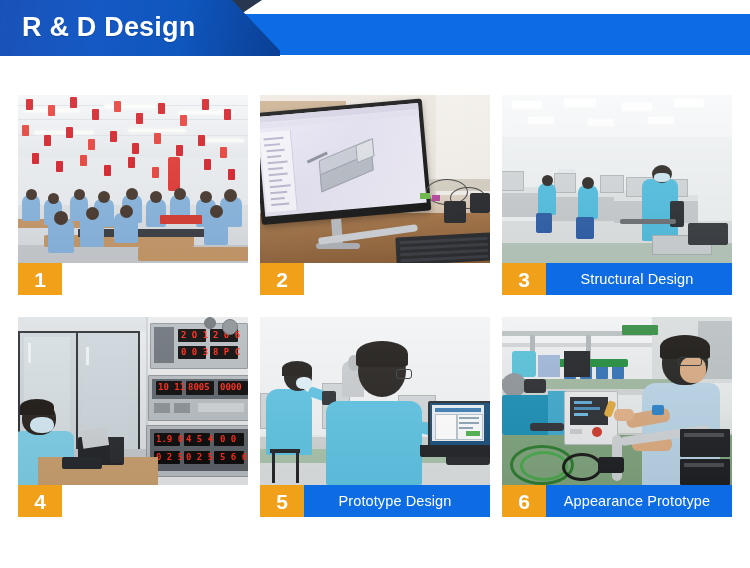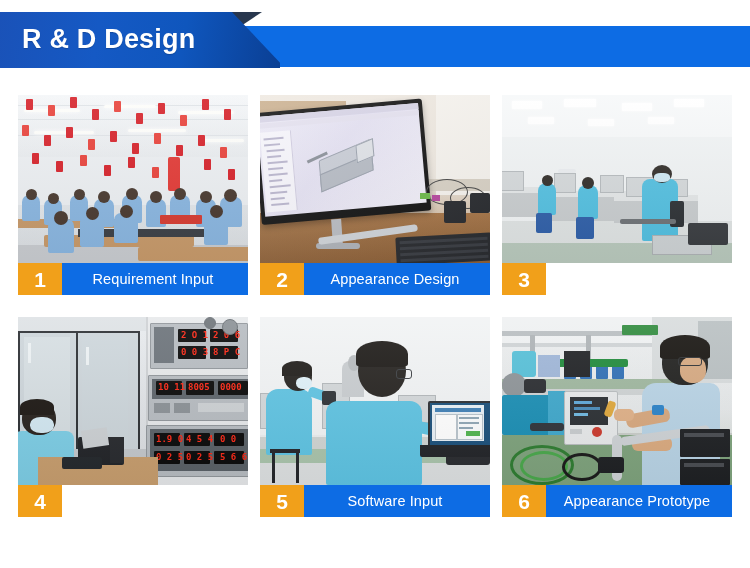--- a/index.html
+++ b/index.html
@@ -11,21 +11,21 @@
     width: 750px;
     height: 568px;
     position: relative;
     overflow: hidden;
     font-family: "Liberation Sans", sans-serif;
   }
 
   
   .banner {
     position: absolute;
-    left: 0; top: 12px;
+    left: 0; top: 0;
     width: 750px;
     height: 58px;
   }
   .banner-light {
     position: absolute;
     left: 200px; top: 14px;
     width: 550px; height: 41px;
     background: #0d6ce4;
   }
   .banner-dark {
@@ -303,21 +303,20 @@
         <div class="l person" style="left:96px; top:118px; width:24px; height:30px"></div>
         <div class="l head" style="left:102px;top:110px; width:13px; height:13px"></div>
         <div class="l" style="left:142px;top:120px;width:42px;height:9px;background:#d63c32;border-radius:1px"></div>
         <div class="l person" style="left:186px;top:118px; width:24px; height:32px"></div>
         <div class="l head" style="left:192px;top:110px; width:13px; height:13px"></div>
         <div class="l" style="left:0;top:0;width:230px;height:168px;background:linear-gradient(180deg,rgba(255,255,255,.10),rgba(0,0,0,.05))"></div>
       </div>
     </div>
     <div class="caption">
       <div class="badge">1</div>
-      <div class="cap-label">Requirement Input</div>
     </div>
   </div>
 
   <div class="card">
     <div class="photo">
       <div class="scn p2">
         <div class="l backwall"></div>
         <div class="l box"></div>
         <div class="l" style="left:176px;top:0;width:54px;height:100px;background:#f7f4ef"></div>
         <div class="l" style="left:86px;top:84px;width:144px;height:12px;background:#d9d2c6"></div>
@@ -359,21 +358,20 @@
           <div class="l key" style="left:4px;top:4px;width:88px;height:3px"></div>
           <div class="l key" style="left:4px;top:10px;width:88px;height:3px"></div>
           <div class="l key" style="left:4px;top:16px;width:88px;height:3px"></div>
           <div class="l key" style="left:4px;top:22px;width:88px;height:3px"></div>
         </div>
         <div class="l" style="left:0;top:0;width:230px;height:168px;background:linear-gradient(160deg,rgba(255,255,255,.12),rgba(0,0,0,.06))"></div>
       </div>
     </div>
     <div class="caption">
       <div class="badge">2</div>
-      <div class="cap-label">Appearance Design</div>
     </div>
   </div>
 
   <div class="card">
     <div class="photo">
       <div class="scn p3">
         <div class="l ceil"></div>
         <div class="l panel" style="left:10px;top:6px;width:30px;height:8px"></div>
         <div class="l panel" style="left:62px;top:4px;width:32px;height:8px"></div>
         <div class="l panel" style="left:120px;top:8px;width:30px;height:8px"></div>
@@ -407,20 +405,21 @@
         <div class="l mask" style="left:152px;top:78px;width:16px;height:9px"></div>
         <div class="l" style="left:168px;top:106px;width:14px;height:26px;background:#2c3034;border-radius:2px"></div>
         <div class="l" style="left:150px;top:140px;width:58px;height:18px;background:#cdd2d4;border:1px solid #adb2b5"></div>
         <div class="l" style="left:186px;top:128px;width:40px;height:22px;background:#3a3d41;border-radius:2px"></div>
         <div class="l" style="left:118px;top:124px;width:56px;height:5px;background:#6e7276;border-radius:2px"></div>
         <div class="l" style="left:0;top:0;width:230px;height:168px;background:linear-gradient(180deg,rgba(255,255,255,.14),rgba(0,0,0,.05))"></div>
       </div>
     </div>
     <div class="caption">
       <div class="badge">3</div>
+      <div class="cap-label">Structural Design</div>
     </div>
   </div>
 
   <div class="card">
     <div class="photo">
       <div class="scn p4">
         <div class="l" style="left:0;top:0;width:230px;height:14px;background:#dfe3e6"></div>
         <div class="l glass"></div>
         <div class="l" style="left:6px;top:20px;width:46px;height:108px;background:#d8e0e4"></div>
         <div class="l" style="left:64px;top:20px;width:46px;height:108px;background:#cfd8dd"></div>
@@ -527,21 +526,21 @@
         <div class="l" style="left:199px;top:105px;width:20px;height:2px;background:#8fa6b5"></div>
         <div class="l" style="left:199px;top:110px;width:14px;height:2px;background:#8fa6b5"></div>
         <div class="l" style="left:206px;top:114px;width:14px;height:5px;background:#51b44f"></div>
         <div class="l lapBase" style="left:160px;top:128px;width:72px;height:12px"></div>
         <div class="l" style="left:186px;top:140px;width:44px;height:8px;background:#2a2c30;border-radius:0 0 3px 3px"></div>
         <div class="l" style="left:0;top:0;width:230px;height:168px;background:linear-gradient(180deg,rgba(255,255,255,.12),rgba(0,0,0,.05))"></div>
       </div>
     </div>
     <div class="caption">
       <div class="badge">5</div>
-      <div class="cap-label">Software Input</div>
+      <div class="cap-label">Prototype Design</div>
     </div>
   </div>
 
   <div class="card">
     <div class="photo">
       <div class="scn p6">
         <div class="l ceil"></div>
         <div class="l" style="left:150px;top:0;width:80px;height:66px;background:#d8dcdd"></div>
         <div class="l" style="left:196px;top:4px;width:34px;height:58px;background:#b9c0c2"></div>
         <div class="l rail" style="left:0;top:14px;width:150px;height:5px"></div>

